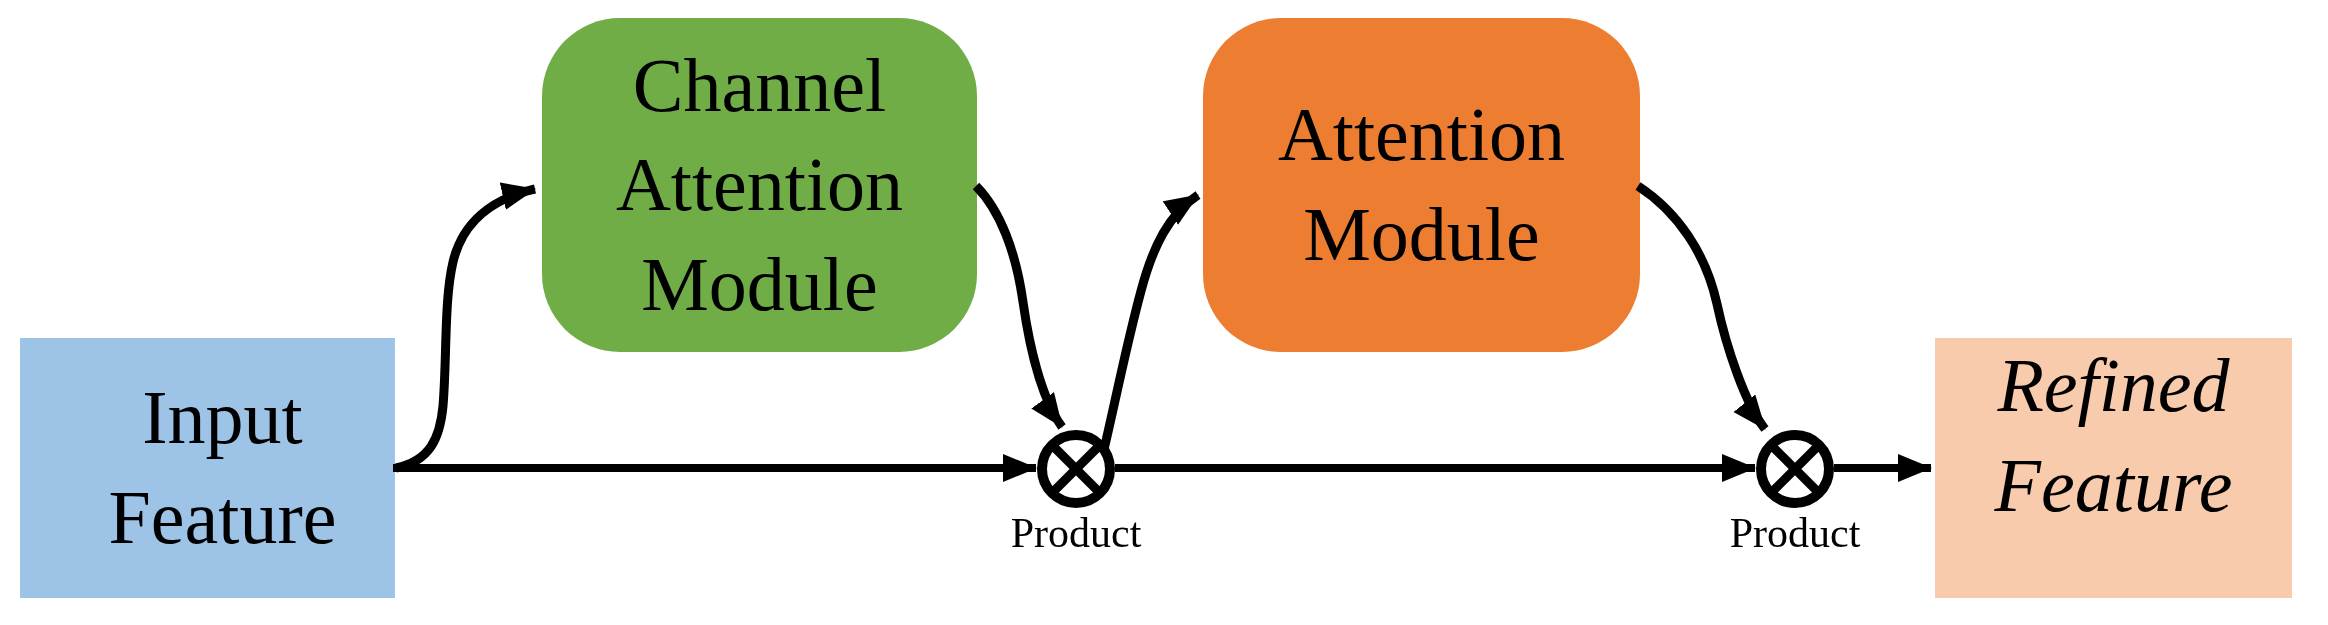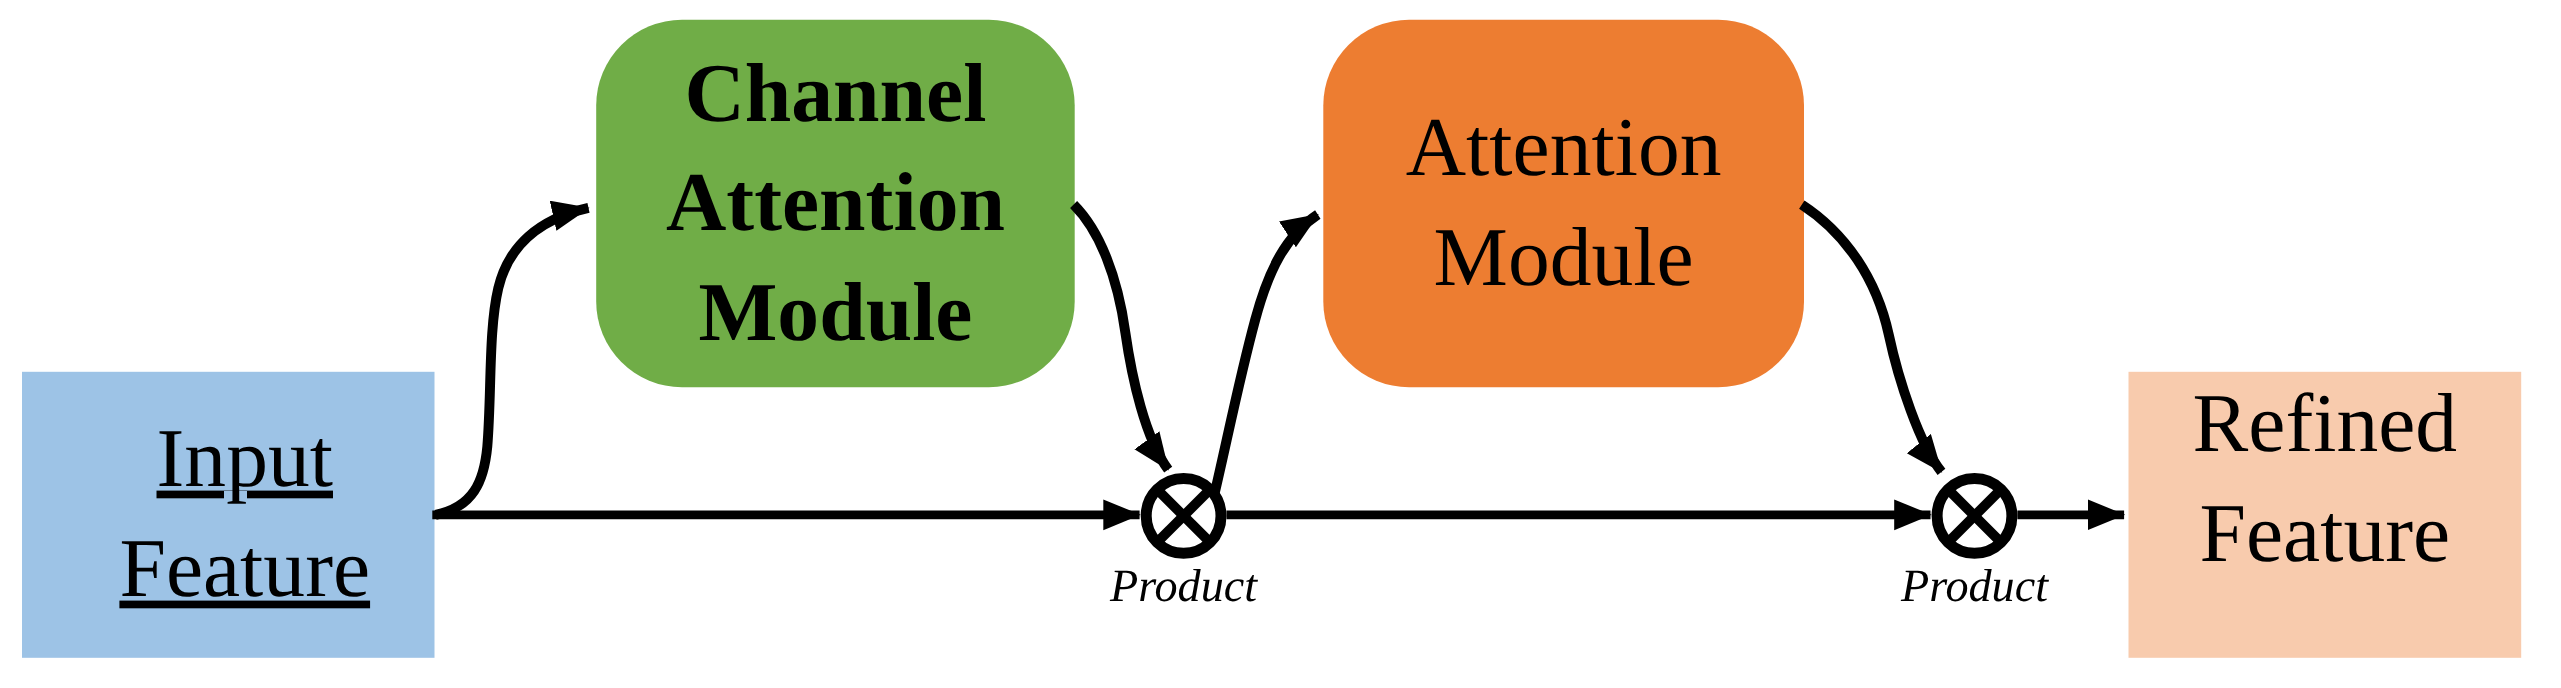--- a/index.html
+++ b/index.html
@@ -33,21 +33,20 @@
     color: #000000;
     pointer-events: none;
   }
   .op-label {
     position: absolute;
     text-align: center;
     font-size: 42px;
     line-height: 1.0;
     color: #000000;
     pointer-events: none;
-    font-style: italic;
   }
 </style>
 </head>
 <body>
 
 <div class="canvas">
 
   <svg class="diagram-svg" width="2328" height="625" viewBox="0 0 2328 625">
     <defs>
       <marker id="ah" markerUnits="userSpaceOnUse" markerWidth="36" markerHeight="30" refX="33" refY="14" orient="auto">
@@ -75,37 +74,37 @@
       <line x1="1052" y1="493" x2="1100" y2="445" stroke="#000000" stroke-width="9"></line>
     </g>
 
     <g>
       <circle cx="1795" cy="469" r="34" fill="#ffffff" stroke="#000000" stroke-width="10"></circle>
       <line x1="1771" y1="445" x2="1819" y2="493" stroke="#000000" stroke-width="9"></line>
       <line x1="1771" y1="493" x2="1819" y2="445" stroke="#000000" stroke-width="9"></line>
     </g>
   </svg>
 
-  <div class="node-label" style="left:20px; top:338px; width:405px; height:260px;text-decoration:underline;">
+  <div class="node-label" style="left:20px; top:338px; width:405px; height:260px;">
     <div>Input</div>
     <div>Feature</div>
   </div>
 
-  <div class="node-label" style="left:542px; top:18px; width:435px; height:334px;font-weight:bold;">
+  <div class="node-label" style="left:542px; top:18px; width:435px; height:334px;">
     <div>Channel</div>
     <div>Attention</div>
     <div>Module</div>
   </div>
 
   <div class="node-label" style="left:1203px; top:18px; width:437px; height:334px;">
     <div>Attention</div>
     <div>Module</div>
   </div>
 
-  <div class="node-label" style="left:1935px; top:338px; width:357px; height:196px;">
+  <div class="node-label" style="left:1935px; top:338px; width:357px; height:196px;font-style:italic;">
     <div>Refined</div>
     <div>Feature</div>
   </div>
 
   <div class="op-label" style="left:956px; top:512px; width:240px;">Product</div>
 
   <div class="op-label" style="left:1675px; top:512px; width:240px;">Product</div>
 
 </div>
 

